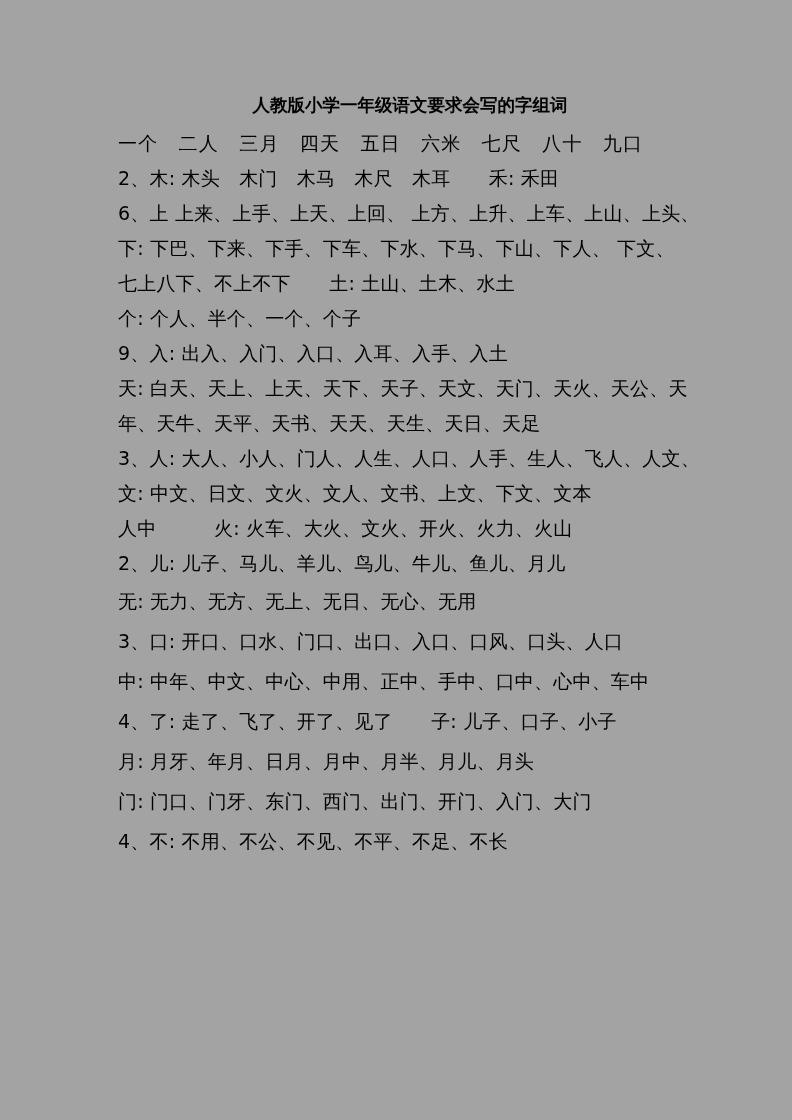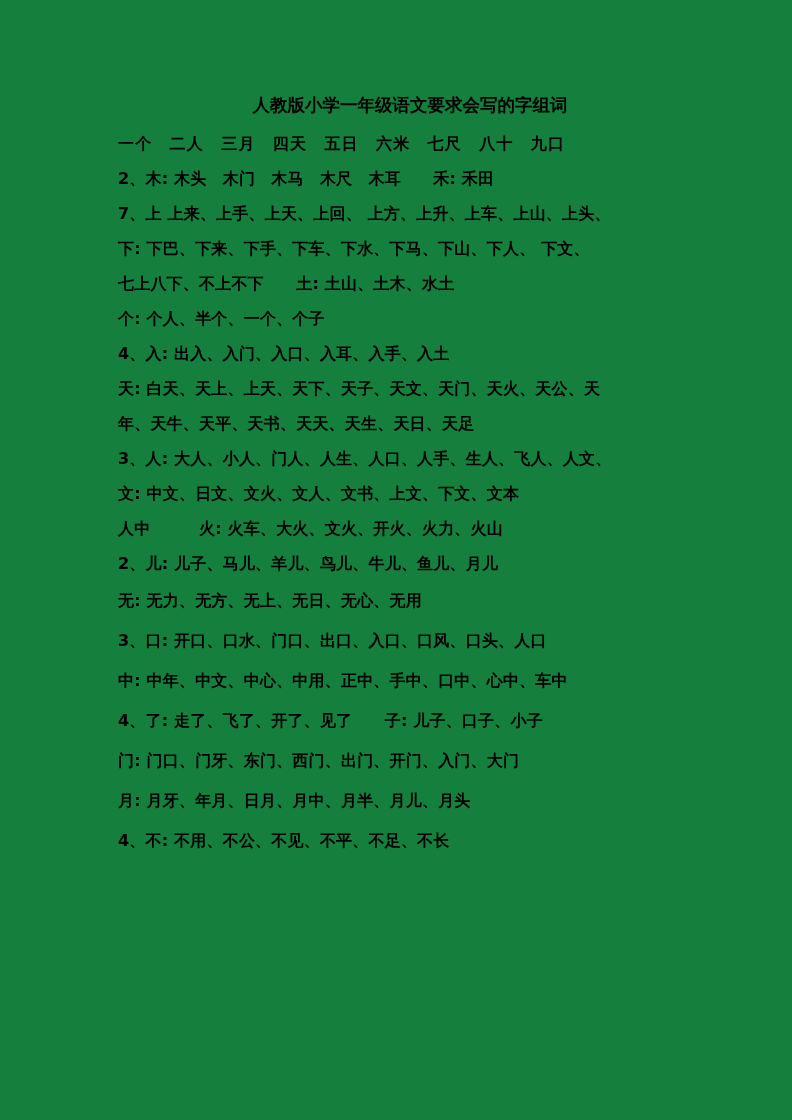--- a/index.html
+++ b/index.html
@@ -17,21 +17,21 @@
     color: #000000;
     -webkit-font-smoothing: none;
   }
 
   #page {
     position: absolute;
     left: 0;
     top: 0;
     width: 792px;
     height: 1120px;
-    background: #15803d;
+    background: #a3a3a3;
   }
 
   #doc-body {
     position: absolute;
     left: 118px;
     top: 92px;
     width: 580px;
   }
 
   .doc-title {
@@ -39,22 +39,22 @@
     font-weight: bold;
     text-align: center;
     letter-spacing: 0px;
     line-height: 26px;
     margin: 0 0 8px 0;
     padding-left: 4px;
     white-space: nowrap;
   }
 
   .doc-line {
-    font-size: 16px;
-    font-weight: bold;
+    font-size: 19px;
+    font-weight: normal;
     line-height: 35px;
     white-space: pre;
     letter-spacing: 0.2px;
     margin: 0;
   }
 
   
   .doc-line.loose {
     line-height: 40px;
   }
@@ -66,33 +66,33 @@
 </head>
 <body>
 
 <div id="page">
   <div id="doc-body">
 
     <h1 class="doc-title">人教版小学一年级语文要求会写的字组词</h1>
 
     <p class="doc-line first-list">一个　二人　三月　四天　五日　六米　七尺　八十　九口</p>
     <p class="doc-line">2、木: 木头　木门　木马　木尺　木耳　　禾: 禾田</p>
-    <p class="doc-line">7、上 上来、上手、上天、上回、 上方、上升、上车、上山、上头、</p>
+    <p class="doc-line">6、上 上来、上手、上天、上回、 上方、上升、上车、上山、上头、</p>
     <p class="doc-line">下: 下巴、下来、下手、下车、下水、下马、下山、下人、 下文、</p>
     <p class="doc-line">七上八下、不上不下　　土: 土山、土木、水土</p>
     <p class="doc-line">个: 个人、半个、一个、个子</p>
-    <p class="doc-line">4、入: 出入、入门、入口、入耳、入手、入土</p>
+    <p class="doc-line">9、入: 出入、入门、入口、入耳、入手、入土</p>
     <p class="doc-line">天: 白天、天上、上天、天下、天子、天文、天门、天火、天公、天</p>
     <p class="doc-line">年、天牛、天平、天书、天天、天生、天日、天足</p>
     <p class="doc-line">3、人: 大人、小人、门人、人生、人口、人手、生人、飞人、人文、</p>
     <p class="doc-line">文: 中文、日文、文火、文人、文书、上文、下文、文本</p>
     <p class="doc-line">人中　　　火: 火车、大火、文火、开火、火力、火山</p>
     <p class="doc-line">2、儿: 儿子、马儿、羊儿、鸟儿、牛儿、鱼儿、月儿</p>
     <p class="doc-line loose">无: 无力、无方、无上、无日、无心、无用</p>
     <p class="doc-line loose">3、口: 开口、口水、门口、出口、入口、口风、口头、人口</p>
     <p class="doc-line loose">中: 中年、中文、中心、中用、正中、手中、口中、心中、车中</p>
     <p class="doc-line loose">4、了: 走了、飞了、开了、见了　　子: 儿子、口子、小子</p>
+    <p class="doc-line loose">月: 月牙、年月、日月、月中、月半、月儿、月头</p>
     <p class="doc-line loose">门: 门口、门牙、东门、西门、出门、开门、入门、大门</p>
-    <p class="doc-line loose">月: 月牙、年月、日月、月中、月半、月儿、月头</p>
     <p class="doc-line loose">4、不: 不用、不公、不见、不平、不足、不长</p>
 
   </div>
 </div>
 
 </body></html>

